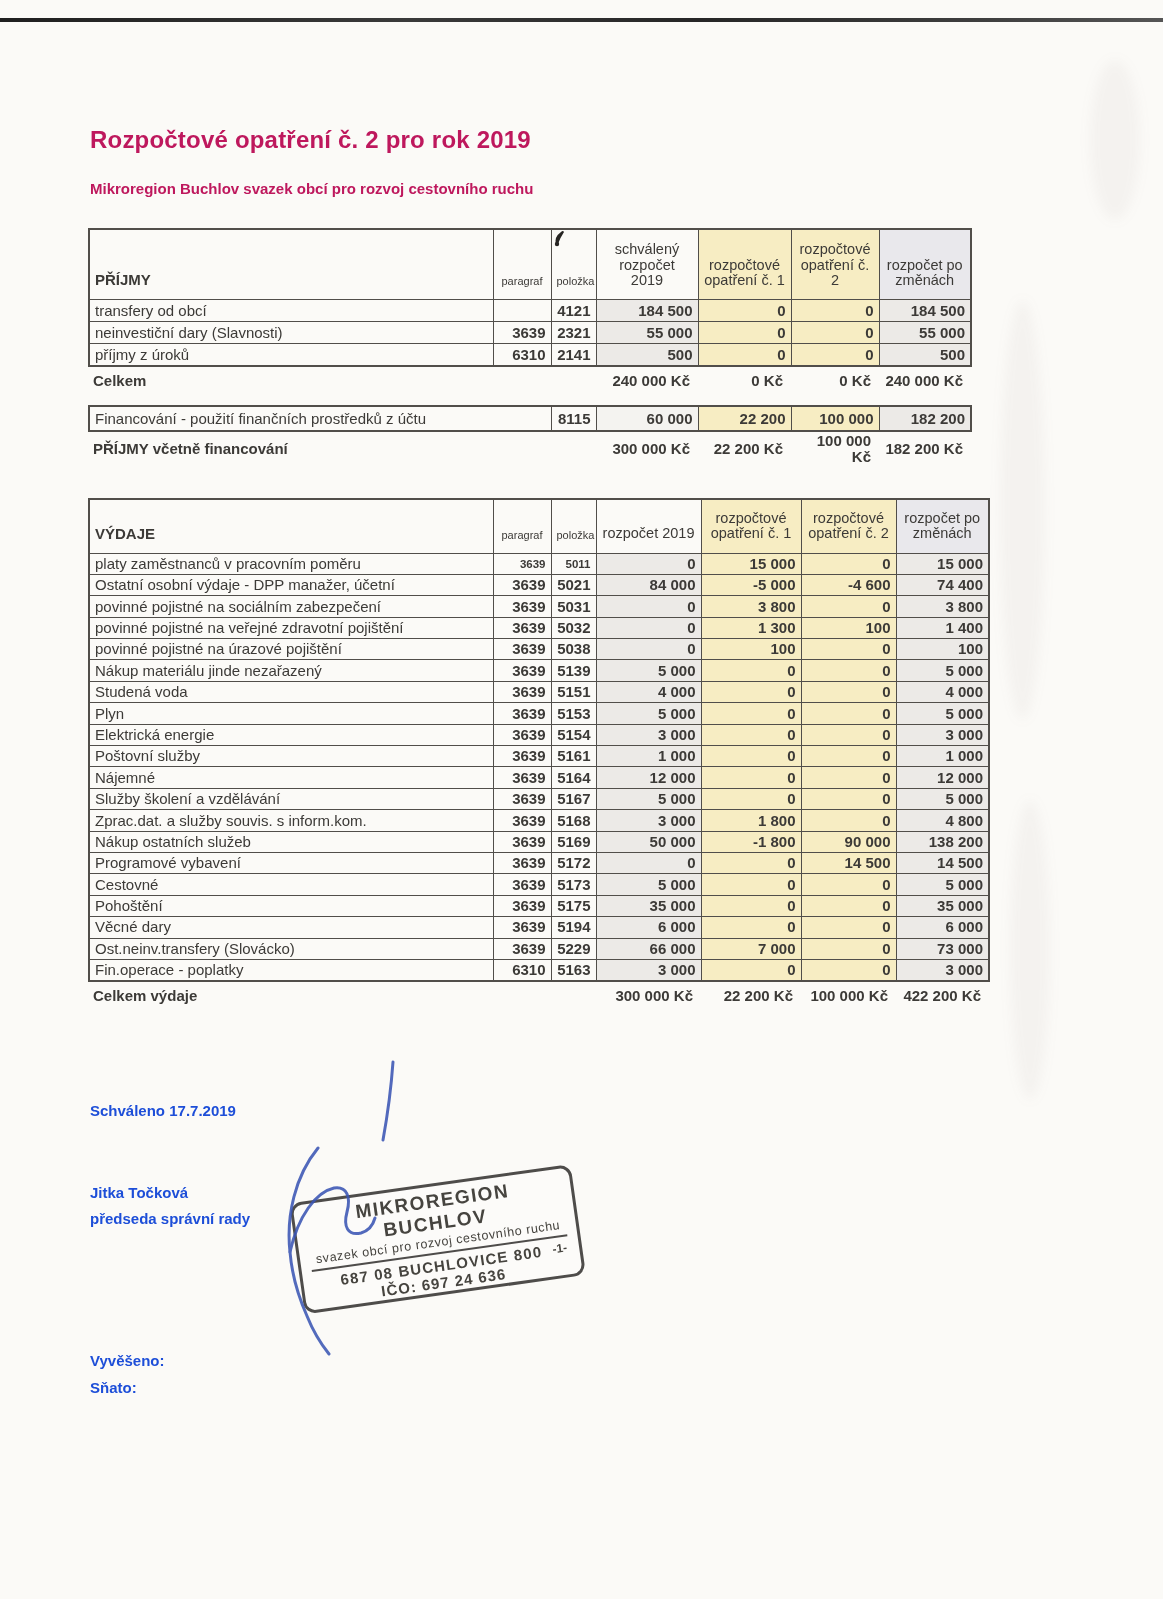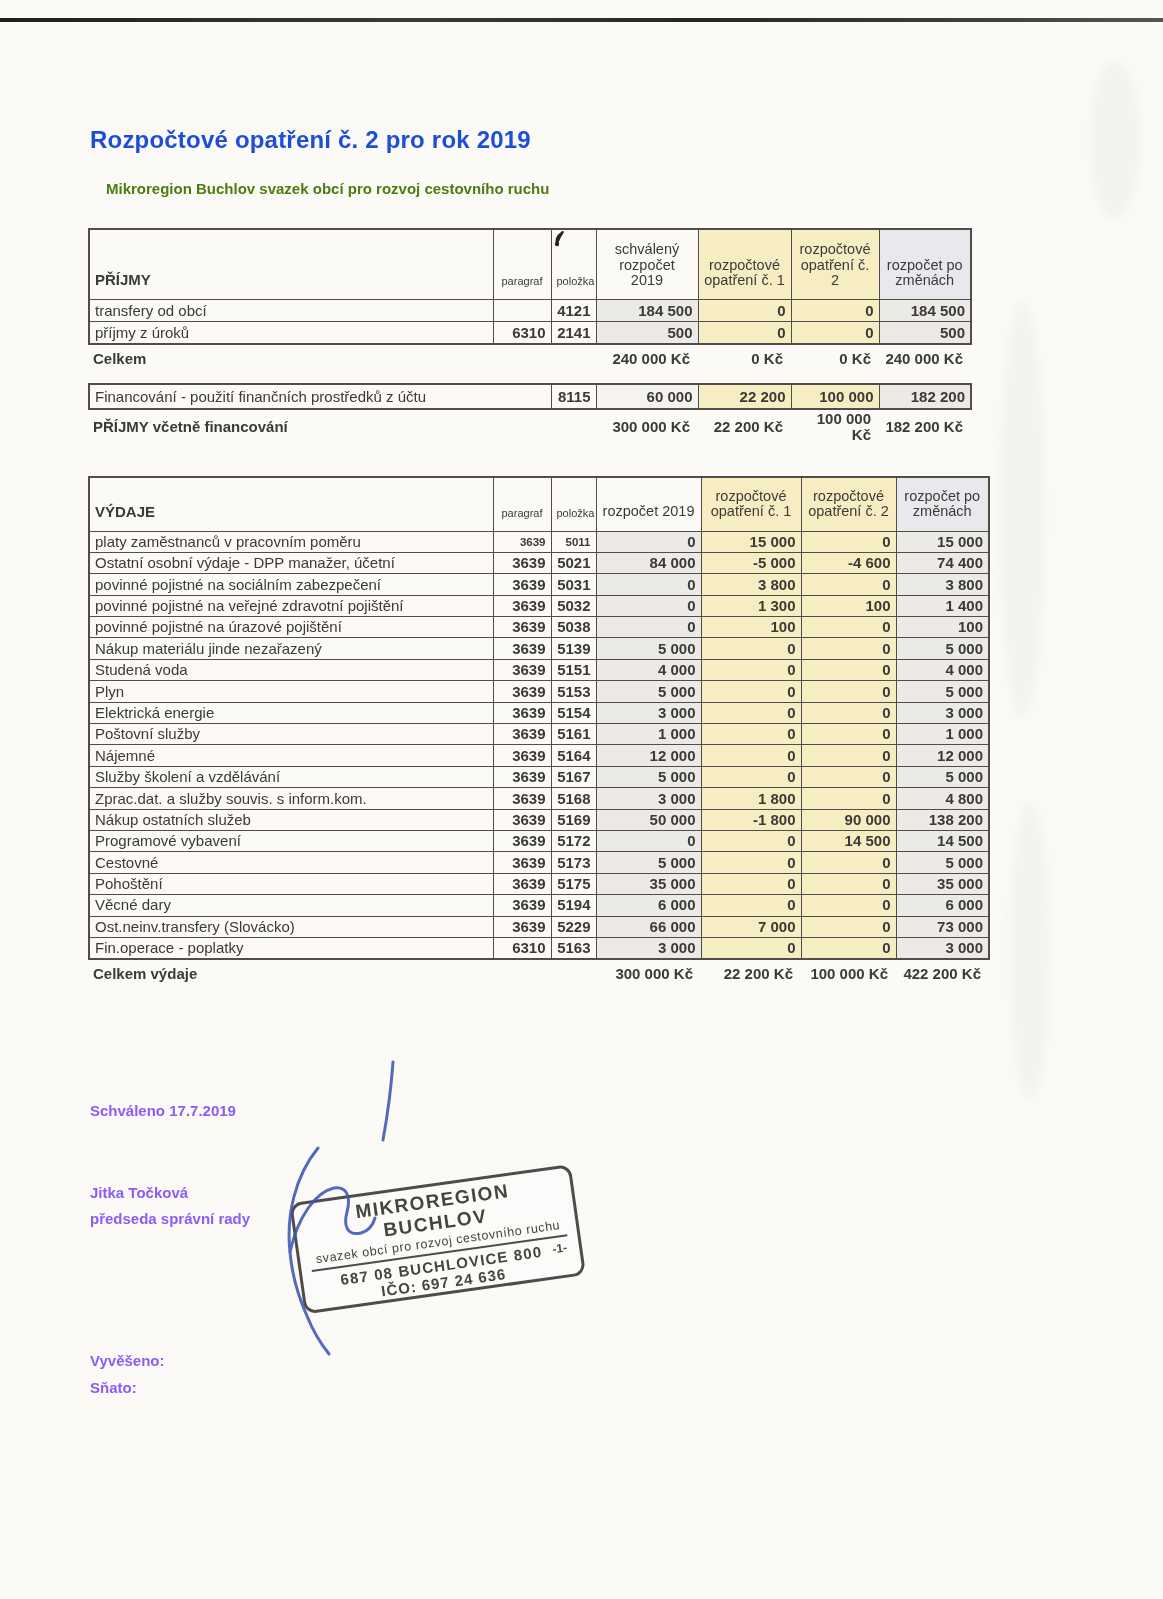--- a/index.html
+++ b/index.html
@@ -5,22 +5,22 @@
   html,body{margin:0;padding:0;}
   body{
     width:1163px;height:1599px;position:relative;overflow:hidden;
     background:#fbfaf7;
     font-family:"Liberation Sans","DejaVu Sans",sans-serif;
     color:#3e3c39;
   }
   .scan-topline{position:absolute;top:18px;left:0;width:1163px;height:3.5px;
     background:linear-gradient(90deg,#1f1f1f 0%,#3a3a3a 35%,#262626 60%,#3f3f3f 85%,#555 100%);}
   .scan-blob{position:absolute;background:rgba(110,105,100,.05);border-radius:50%;filter:blur(6px);}
-  .page-title{position:absolute;left:90px;top:126px;font-size:24px;font-weight:bold;color:#1d4ed8;letter-spacing:.2px;}
-  .page-subtitle{position:absolute;left:106px;top:180px;font-size:15px;font-weight:bold;color:#4d7c0f;}
+  .page-title{position:absolute;left:90px;top:126px;font-size:24px;font-weight:bold;color:#be185d;letter-spacing:.2px;}
+  .page-subtitle{position:absolute;left:90px;top:180px;font-size:15px;font-weight:bold;color:#be185d;}
   .tables{position:absolute;left:88px;top:228px;width:940px;}
   table{border-collapse:collapse;table-layout:fixed;}
   .grid{border:2.2px solid #514e4a;}
   .grid td,.grid th{border:1.8px solid #514e4a;overflow:hidden;white-space:nowrap;}
   td,th{padding:0 5px;font-size:15px;line-height:1.05;color:#3c3a37;}
   th{font-weight:normal;vertical-align:bottom;text-align:center;padding-bottom:11px;}
   th.h-name{text-align:left;font-weight:bold;font-size:15px;}
   th.h-code{font-size:11px;}
   th.h-wrap{white-space:normal;font-size:14.5px;}
   td.num{text-align:right;font-weight:600;}
@@ -33,21 +33,21 @@
   .t2 .h-row th{height:42px;}
   .t2 td{height:20.4px;}
   .t2 tbody tr:first-child td.code{font-size:11.5px;}
   .fin td{height:23px;}
   .totals{margin-top:1px;}
   .totals td{border:none;height:25px;font-weight:bold;background:transparent;}
   .totals td.num{padding-right:7px;}
   .gap12{margin-top:12px;}
   .gap33{margin-top:33px;}
   .ink-mark{position:absolute;left:551px;top:229px;}
-  .footer-text{position:absolute;left:90px;font-size:15px;font-weight:bold;color:#8b5cf6;}
+  .footer-text{position:absolute;left:90px;font-size:15px;font-weight:bold;color:#1d4ed8;}
   .sig-svg{position:absolute;left:210px;top:1048px;z-index:5;}
   .stamp{position:absolute;left:297px;top:1203px;width:262px;height:100px;
     border:3px solid #4e4c4a;border-radius:12px;transform:rotate(-8deg);transform-origin:left center;
     color:#46443f;text-align:center;padding:4px 8px 2px 8px;background:rgba(255,255,255,.25);z-index:3;}
   .stamp-l1{font-size:19px;font-weight:bold;letter-spacing:1.5px;}
   .stamp-l2{font-size:12.5px;letter-spacing:.6px;border-bottom:2px solid #4e4c4a;padding-bottom:3px;margin:1px 2px 3px 2px;}
   .stamp-l3{font-size:15px;font-weight:600;letter-spacing:1.2px;}
   .stamp-l4{font-size:15px;font-weight:600;letter-spacing:1px;}
   .stamp-pg{position:absolute;right:12px;bottom:20px;font-size:12px;font-weight:600;}
 </style>
@@ -94,20 +94,29 @@
   <tr>
     <td>transfery od obcí</td>
     <td class="code"></td>
     <td class="code">4121</td>
     <td class="num cell-shade">184 500</td>
     <td class="num cell-hl">0</td>
     <td class="num cell-hl">0</td>
     <td class="num cell-shade">184 500</td>
   </tr>
 
+  <tr>
+    <td>neinvestiční dary (Slavnosti)</td>
+    <td class="code">3639</td>
+    <td class="code">2321</td>
+    <td class="num cell-shade">55 000</td>
+    <td class="num cell-hl">0</td>
+    <td class="num cell-hl">0</td>
+    <td class="num cell-shade">55 000</td>
+  </tr>
 
   <tr>
     <td>příjmy z úroků</td>
     <td class="code">6310</td>
     <td class="code">2141</td>
     <td class="num cell-shade">500</td>
     <td class="num cell-hl">0</td>
     <td class="num cell-hl">0</td>
     <td class="num cell-shade">500</td>
   </tr>

